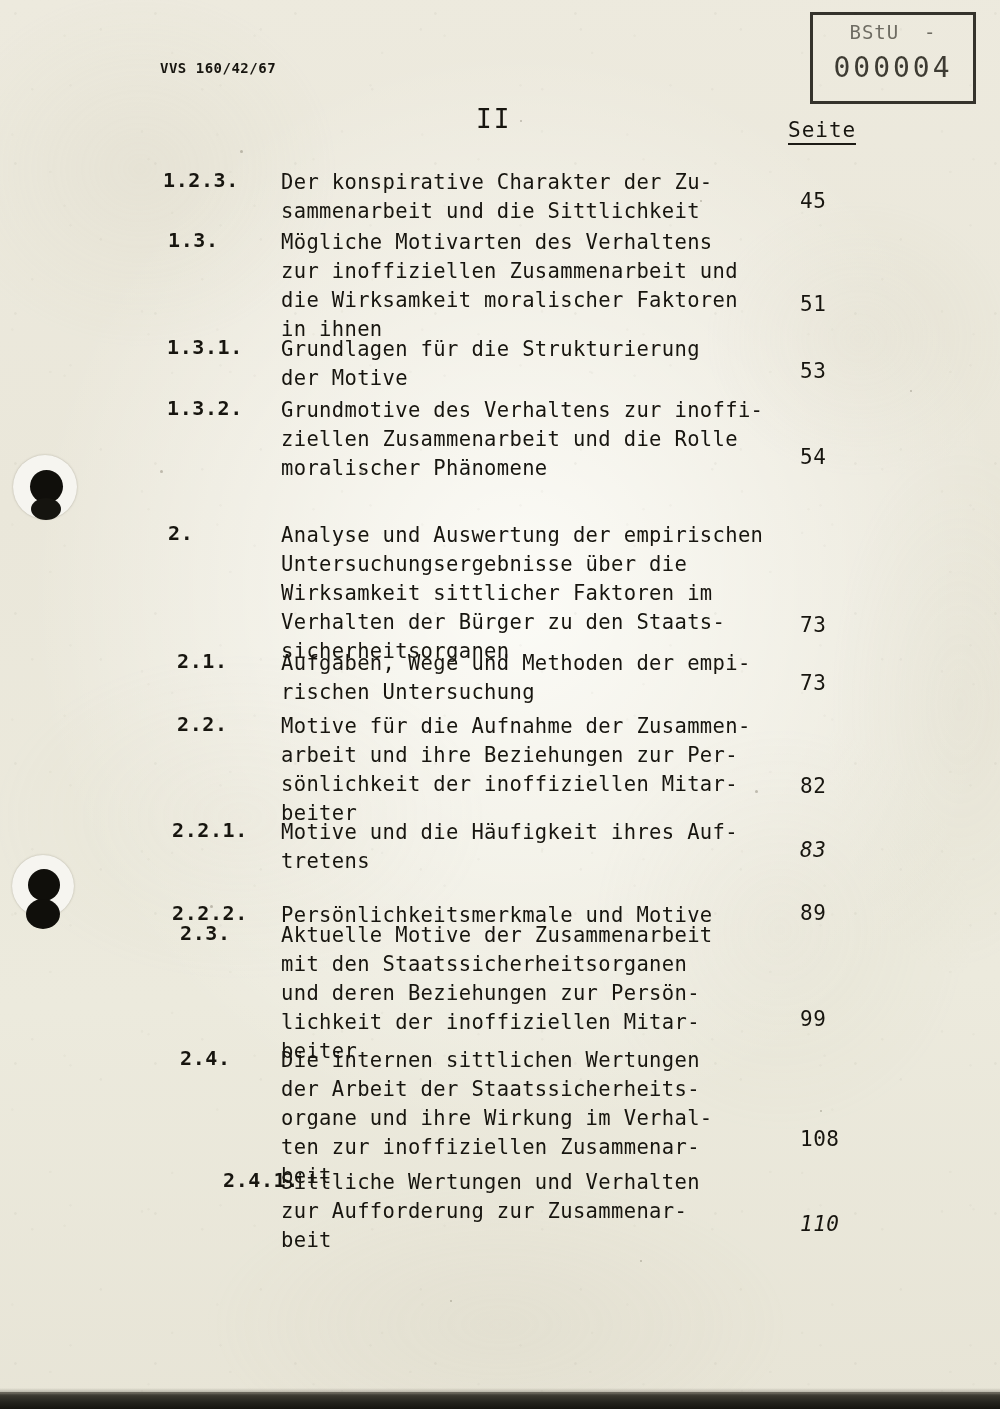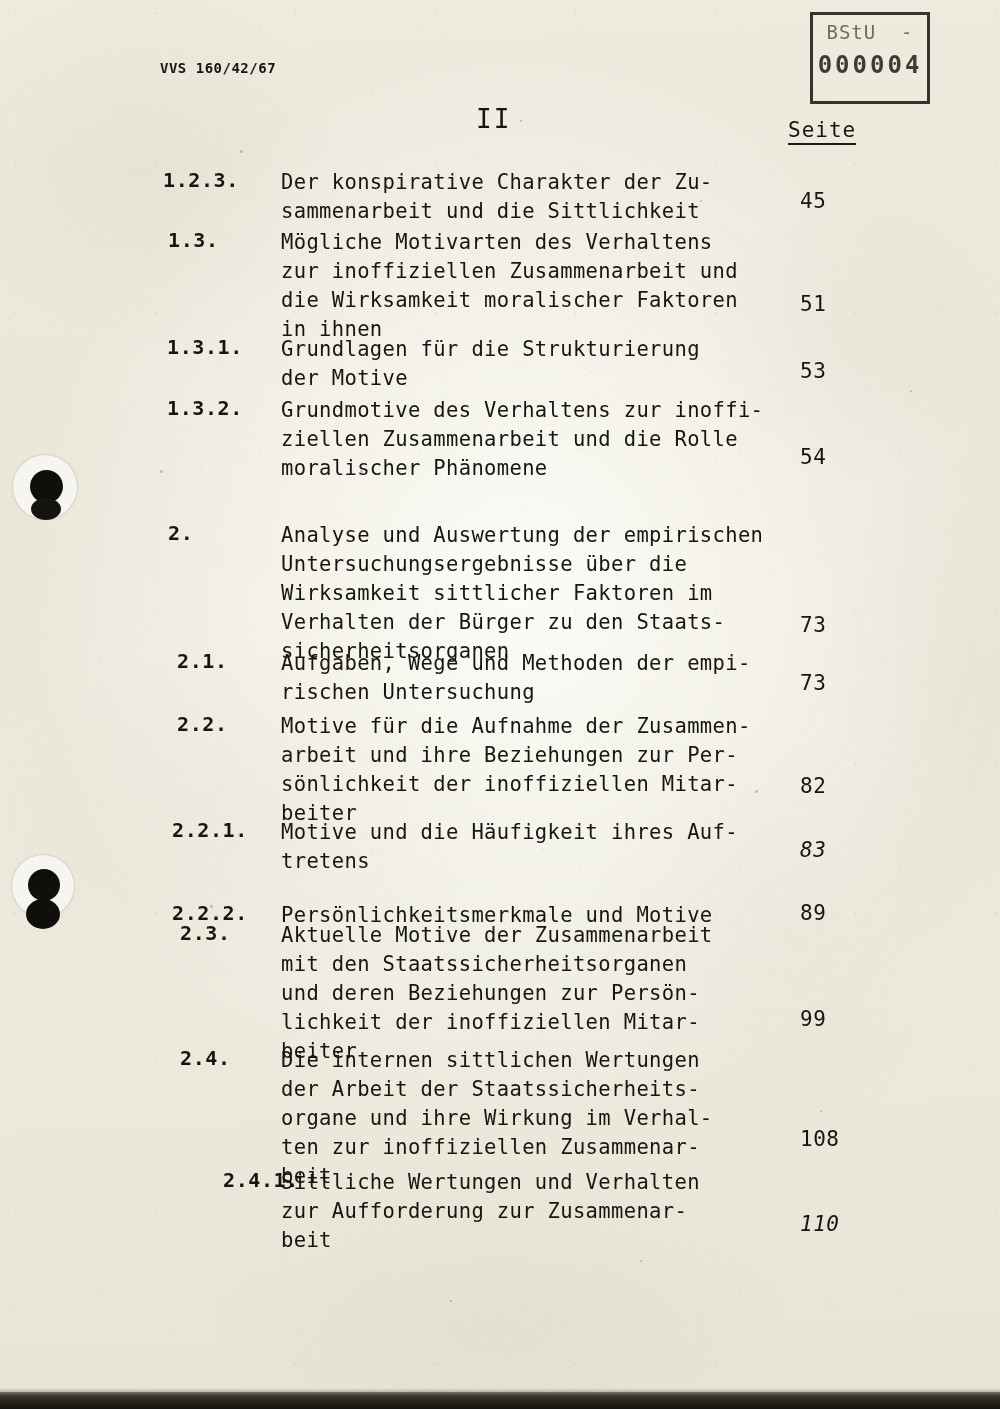--- a/index.html
+++ b/index.html
@@ -82,44 +82,44 @@
   #page-numeral {
     left: 476px; top: 104px;
     font-size: 26px;
     letter-spacing: 2px;
   }
 
   
   #bstu-stamp {
     position: absolute;
     left: 810px; top: 12px;
-    width: 120px; height: 92px;
+    width: 166px; height: 92px;
     border: 3px solid #1c1a14;
     box-sizing: border-box;
     opacity: .88;
   }
   #bstu-stamp .stamp-line {
     position: absolute;
     left: 0; right: 0;
     text-align: center;
     white-space: pre;
     color: #26241c;
   }
   #bstu-label {
     top: 6px;
     font-size: 19px;
     letter-spacing: 1px;
     opacity: .72;
     filter: blur(.25px);
   }
   #bstu-number {
     top: 36px;
-    font-size: 24px;
+    font-size: 28px;
     letter-spacing: 3px;
-    font-weight: 700;
+    font-weight: 400;
   }
 
   
   #seite-header {
     left: 788px; top: 118px;
     font-size: 21px;
     letter-spacing: 1px;
     border-bottom: 2px solid #1d1b15;
     padding-bottom: 1px;
   }

